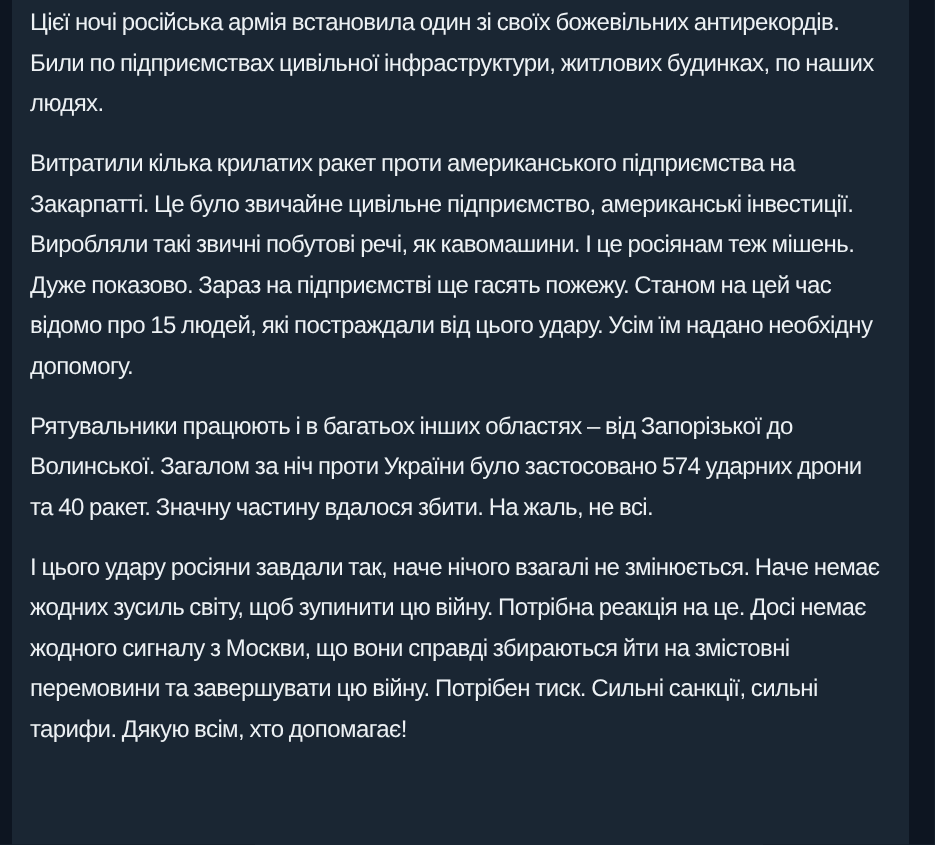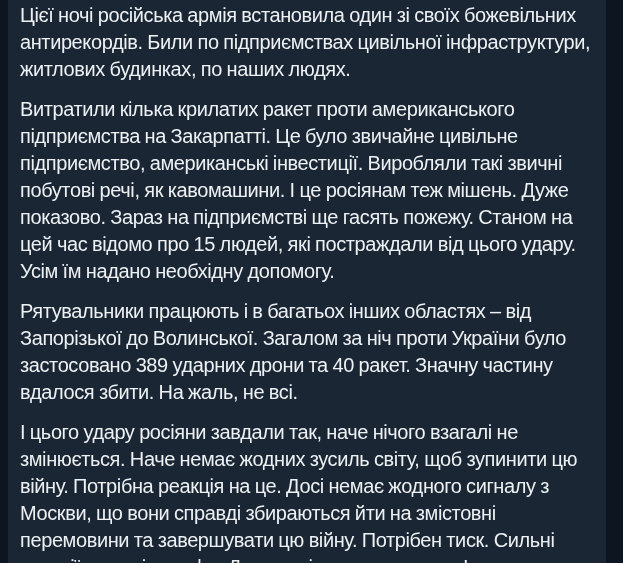--- a/index.html
+++ b/index.html
@@ -26,34 +26,34 @@
     width: 598px;
     height: 610px;
     box-sizing: border-box;
     background: #1a2633;
     border-radius: 14px;
     padding: 16px 14px 14px 12px;
   }
   .message-text p {
     margin: 0 0 13px 0;
     color: #edf1f4;
-    font-size: 20px;
+    font-size: 16px;
     line-height: 27px;
     letter-spacing: -0.4px;
     word-spacing: -0.5px;
   }
   .message-text p:last-child {
     margin-bottom: 0;
   }
 </style>
 </head>
 <body>
 
 <div class="chat-area">
   <div class="message-bubble">
     <div class="message-text">
       <p>Цієї ночі російська армія встановила один зі своїх божевільних антирекордів. Били по підприємствах цивільної інфраструктури, житлових будинках, по наших людях.</p>
       <p>Витратили кілька крилатих ракет проти американського підприємства на Закарпатті. Це було звичайне цивільне підприємство, американські інвестиції. Виробляли такі звичні побутові речі, як кавомашини. І це росіянам теж мішень. Дуже показово. Зараз на підприємстві ще гасять пожежу. Станом на цей час відомо про 15 людей, які постраждали від цього удару. Усім їм надано необхідну допомогу.</p>
-      <p>Рятувальники працюють і в багатьох інших областях – від Запорізької до Волинської. Загалом за ніч проти України було застосовано 389 ударних дрони та 40 ракет. Значну частину вдалося збити. На жаль, не всі.</p>
+      <p>Рятувальники працюють і в багатьох інших областях – від Запорізької до Волинської. Загалом за ніч проти України було застосовано 574 ударних дрони та 40 ракет. Значну частину вдалося збити. На жаль, не всі.</p>
       <p>І цього удару росіяни завдали так, наче нічого взагалі не змінюється. Наче немає жодних зусиль світу, щоб зупинити цю війну. Потрібна реакція на це. Досі немає жодного сигналу з Москви, що вони справді збираються йти на змістовні перемовини та завершувати цю війну. Потрібен тиск. Сильні санкції, сильні тарифи. Дякую всім, хто допомагає!</p>
     </div>
   </div>
 </div>
 
 </body></html>

